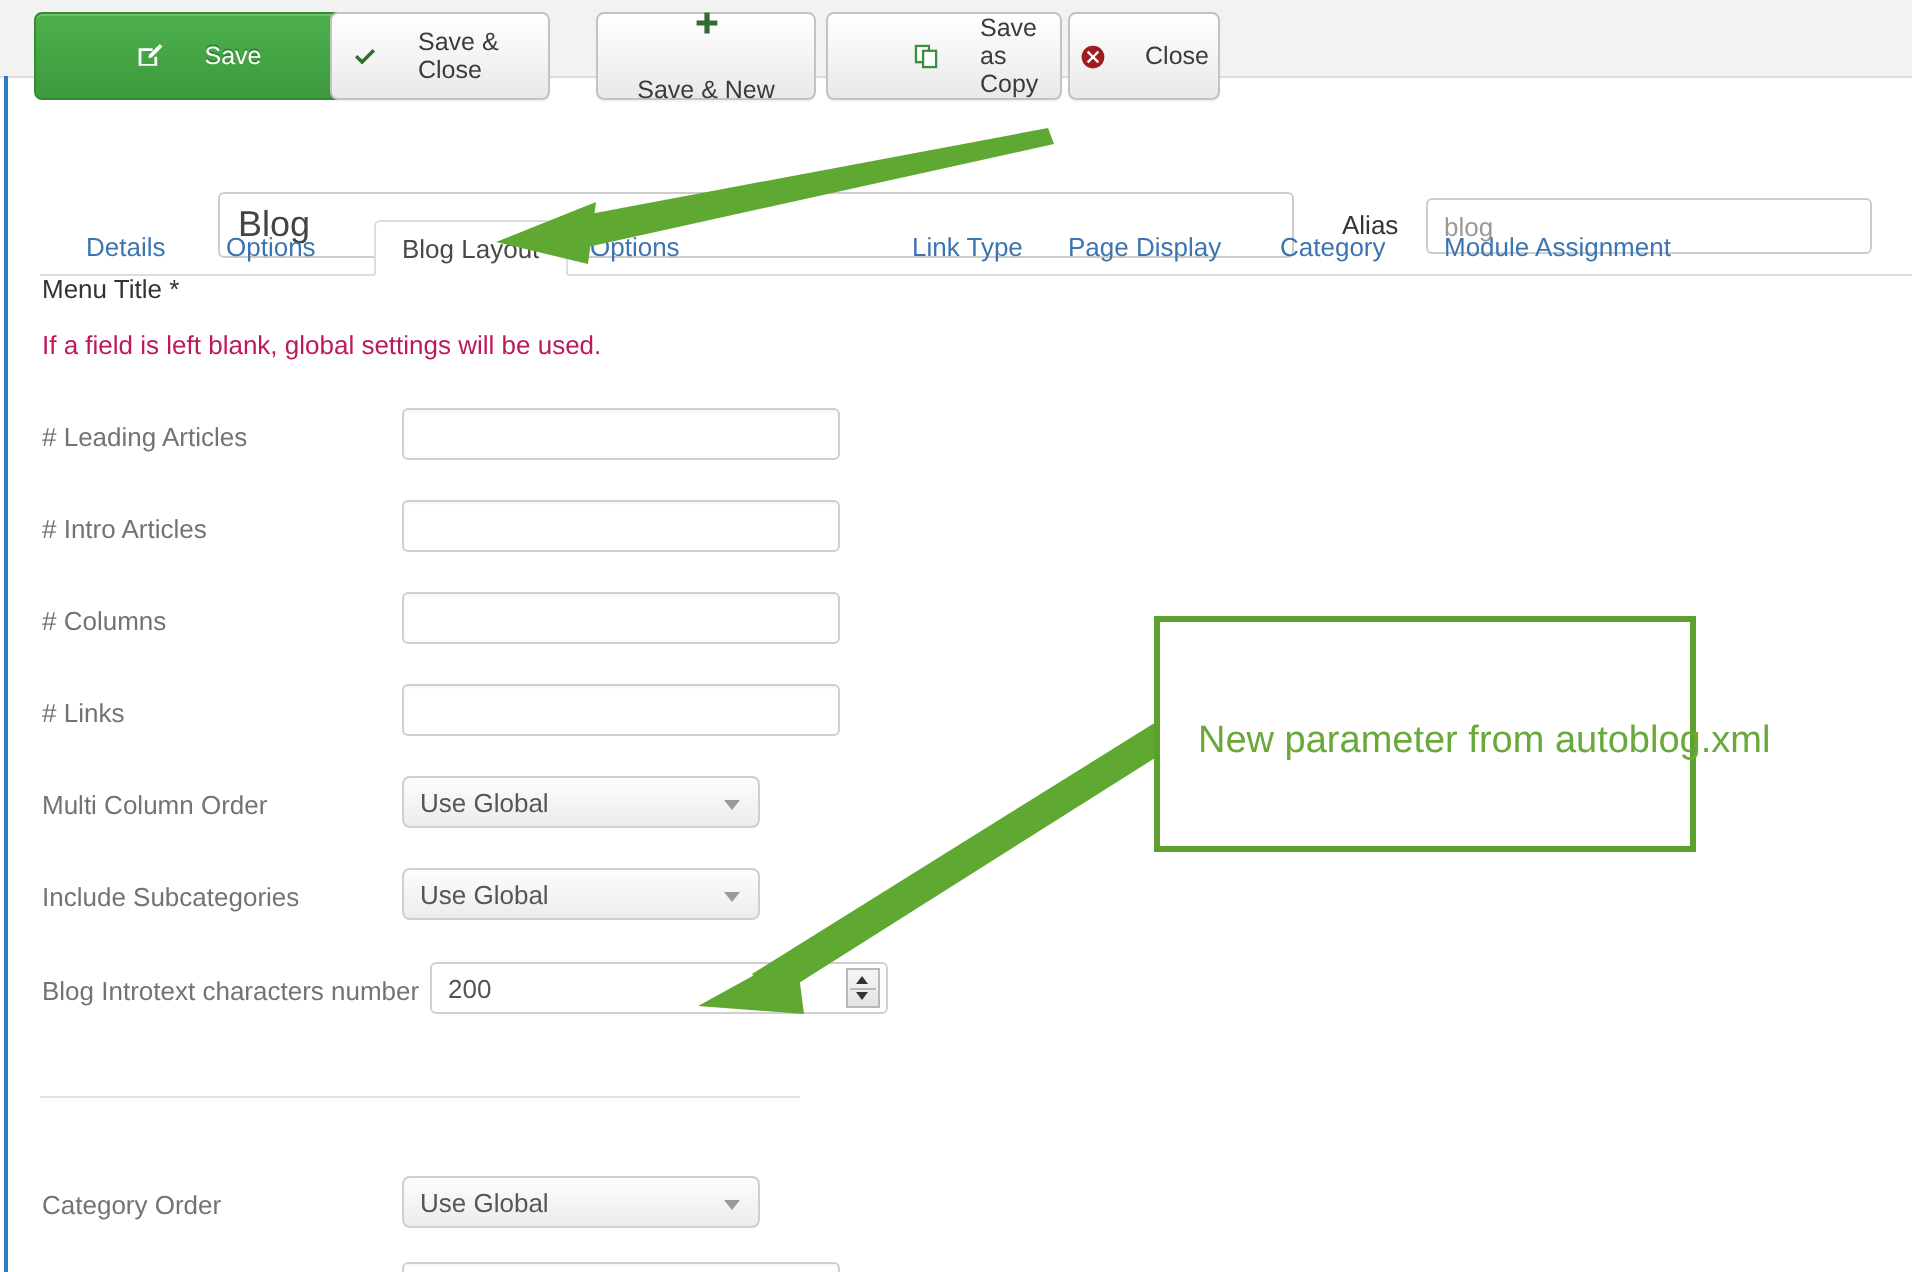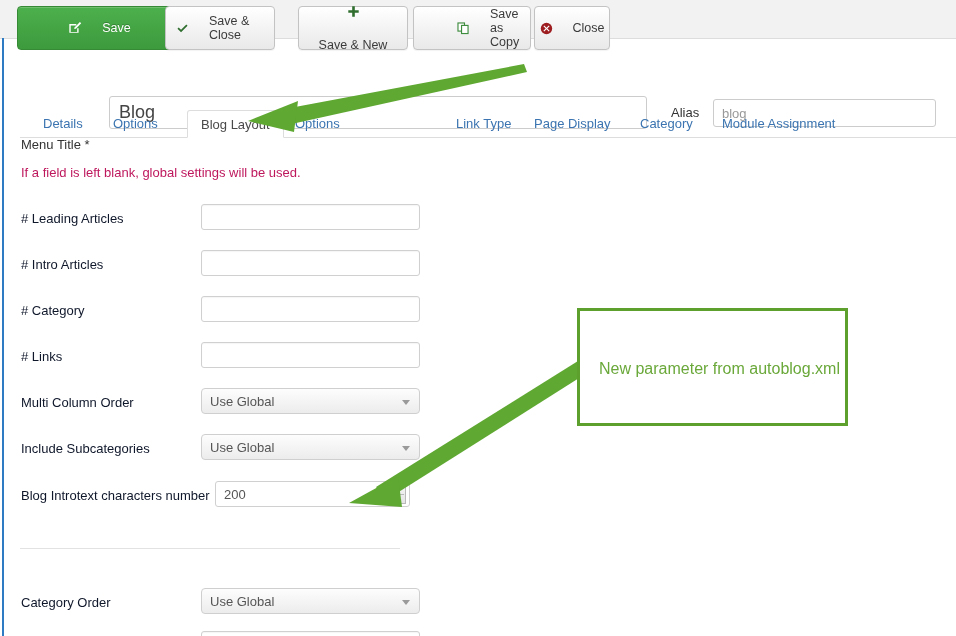--- a/index.html
+++ b/index.html
@@ -134,41 +134,41 @@
     border-radius: 3px 3px 0 0;
   }
 
   
   #hint {
     position: absolute; left: 21px; top: 165px;
     font-size: 13px; color: #be185d;
   }
   .flabel {
     position: absolute; left: 21px;
-    font-size: 13px; color: #0f172a;
+    font-size: 13px; color: #737373;
     white-space: nowrap;
   }
   .finput {
     position: absolute;
     box-sizing: border-box;
     height: 26px;
     border: 1px solid #d0d0d0;
     border-radius: 3px;
     background: #ffffff;
     font-family: "Liberation Sans", sans-serif;
     font-size: 13px;
     color: #444;
     padding: 0 8px;
     outline: none;
     box-shadow: inset 0 1px 1px rgba(0,0,0,.04);
   }
   .fselect {
     position: absolute;
     left: 201px;
-    width: 219px;
+    width: 179px;
     height: 26px;
     box-sizing: border-box;
     border: 1px solid #cfcfcf;
     border-radius: 4px;
     background: linear-gradient(to bottom, #fdfdfd 0%, #ececec 100%);
     font-size: 13px;
     color: #555;
     line-height: 25px;
     padding: 0 8px;
     cursor: pointer;
@@ -179,21 +179,21 @@
     right: 9px; top: 11px;
     width: 0; height: 0;
     border-left: 4px solid transparent;
     border-right: 4px solid transparent;
     border-top: 5px solid #9a9a9a;
   }
   
   #introtext-wrap {
     position: absolute;
     left: 215px; top: 481px;
-    width: 195px; height: 26px;
+    width: 229px; height: 26px;
     box-sizing: border-box;
     border: 1px solid #d0d0d0;
     border-radius: 3px;
     background: #ffffff;
   }
   #introtext-input {
     position: absolute;
     left: 0; top: 0;
     width: 190px; height: 24px;
     box-sizing: border-box;
@@ -247,21 +247,21 @@
     left: 577px; top: 308px;
     width: 271px; height: 118px;
     box-sizing: border-box;
     border: 3px solid #5da02e;
     background: #ffffff;
     z-index: 21;
   }
   #callout-text {
     position: absolute;
     left: 19px; top: 49px;
-    font-size: 16px;
+    font-size: 19px;
     color: #6aa83a;
     white-space: nowrap;
   }
 </style>
 </head>
 <body>
 
 <div id="toolbar">
 
   <div class="tb-btn primary" style="left:17px; width:165px;">
@@ -334,21 +334,21 @@
 </div>
 
 <div id="hint">If a field is left blank, global settings will be used.</div>
 
 <div class="flabel" style="top:211px;"># Leading Articles</div>
 <input class="finput" style="left: 201px; top: 204px; width: 219px;" type="text" value="">
 
 <div class="flabel" style="top:257px;"># Intro Articles</div>
 <input class="finput" style="left: 201px; top: 250px; width: 219px;" type="text" value="">
 
-<div class="flabel" style="top:303px;"># Category</div>
+<div class="flabel" style="top:303px;"># Columns</div>
 <input class="finput" style="left: 201px; top: 296px; width: 219px;" type="text" value="">
 
 <div class="flabel" style="top:349px;"># Links</div>
 <input class="finput" style="left: 201px; top: 342px; width: 219px;" type="text" value="">
 
 <div class="flabel" style="top:395px;">Multi Column Order</div>
 <div class="fselect" style="top:388px;">
   <span>Use Global</span>
   <span class="caret"></span>
 </div>

